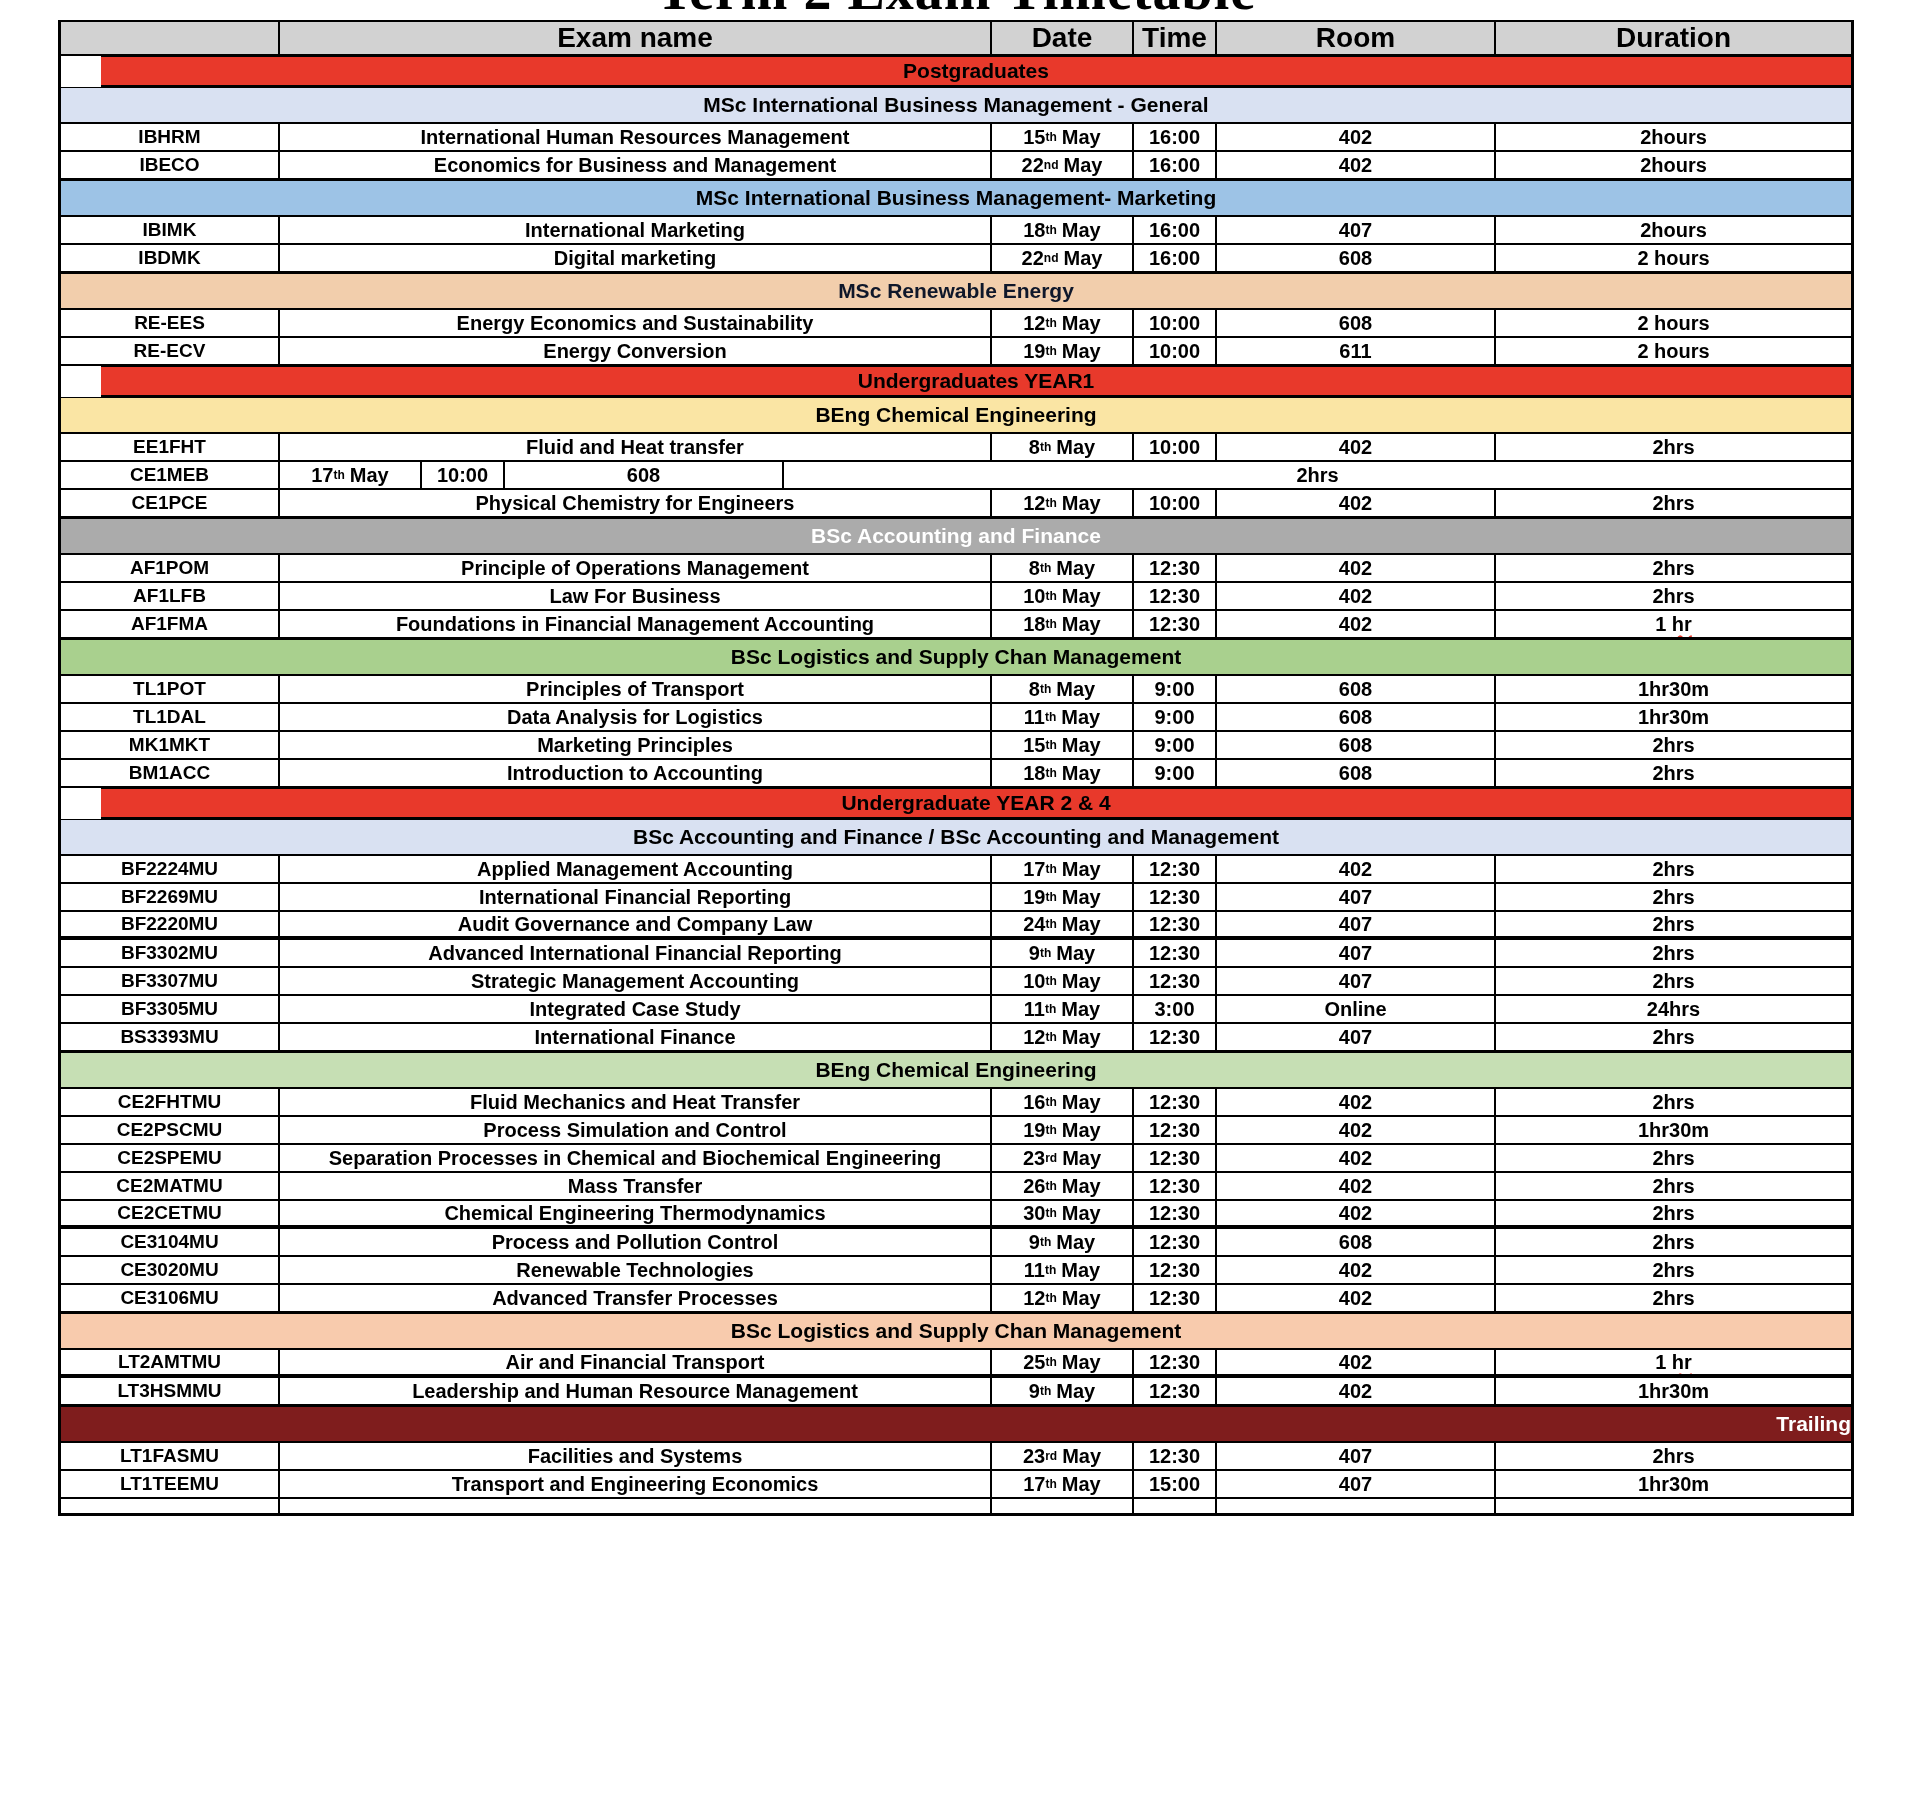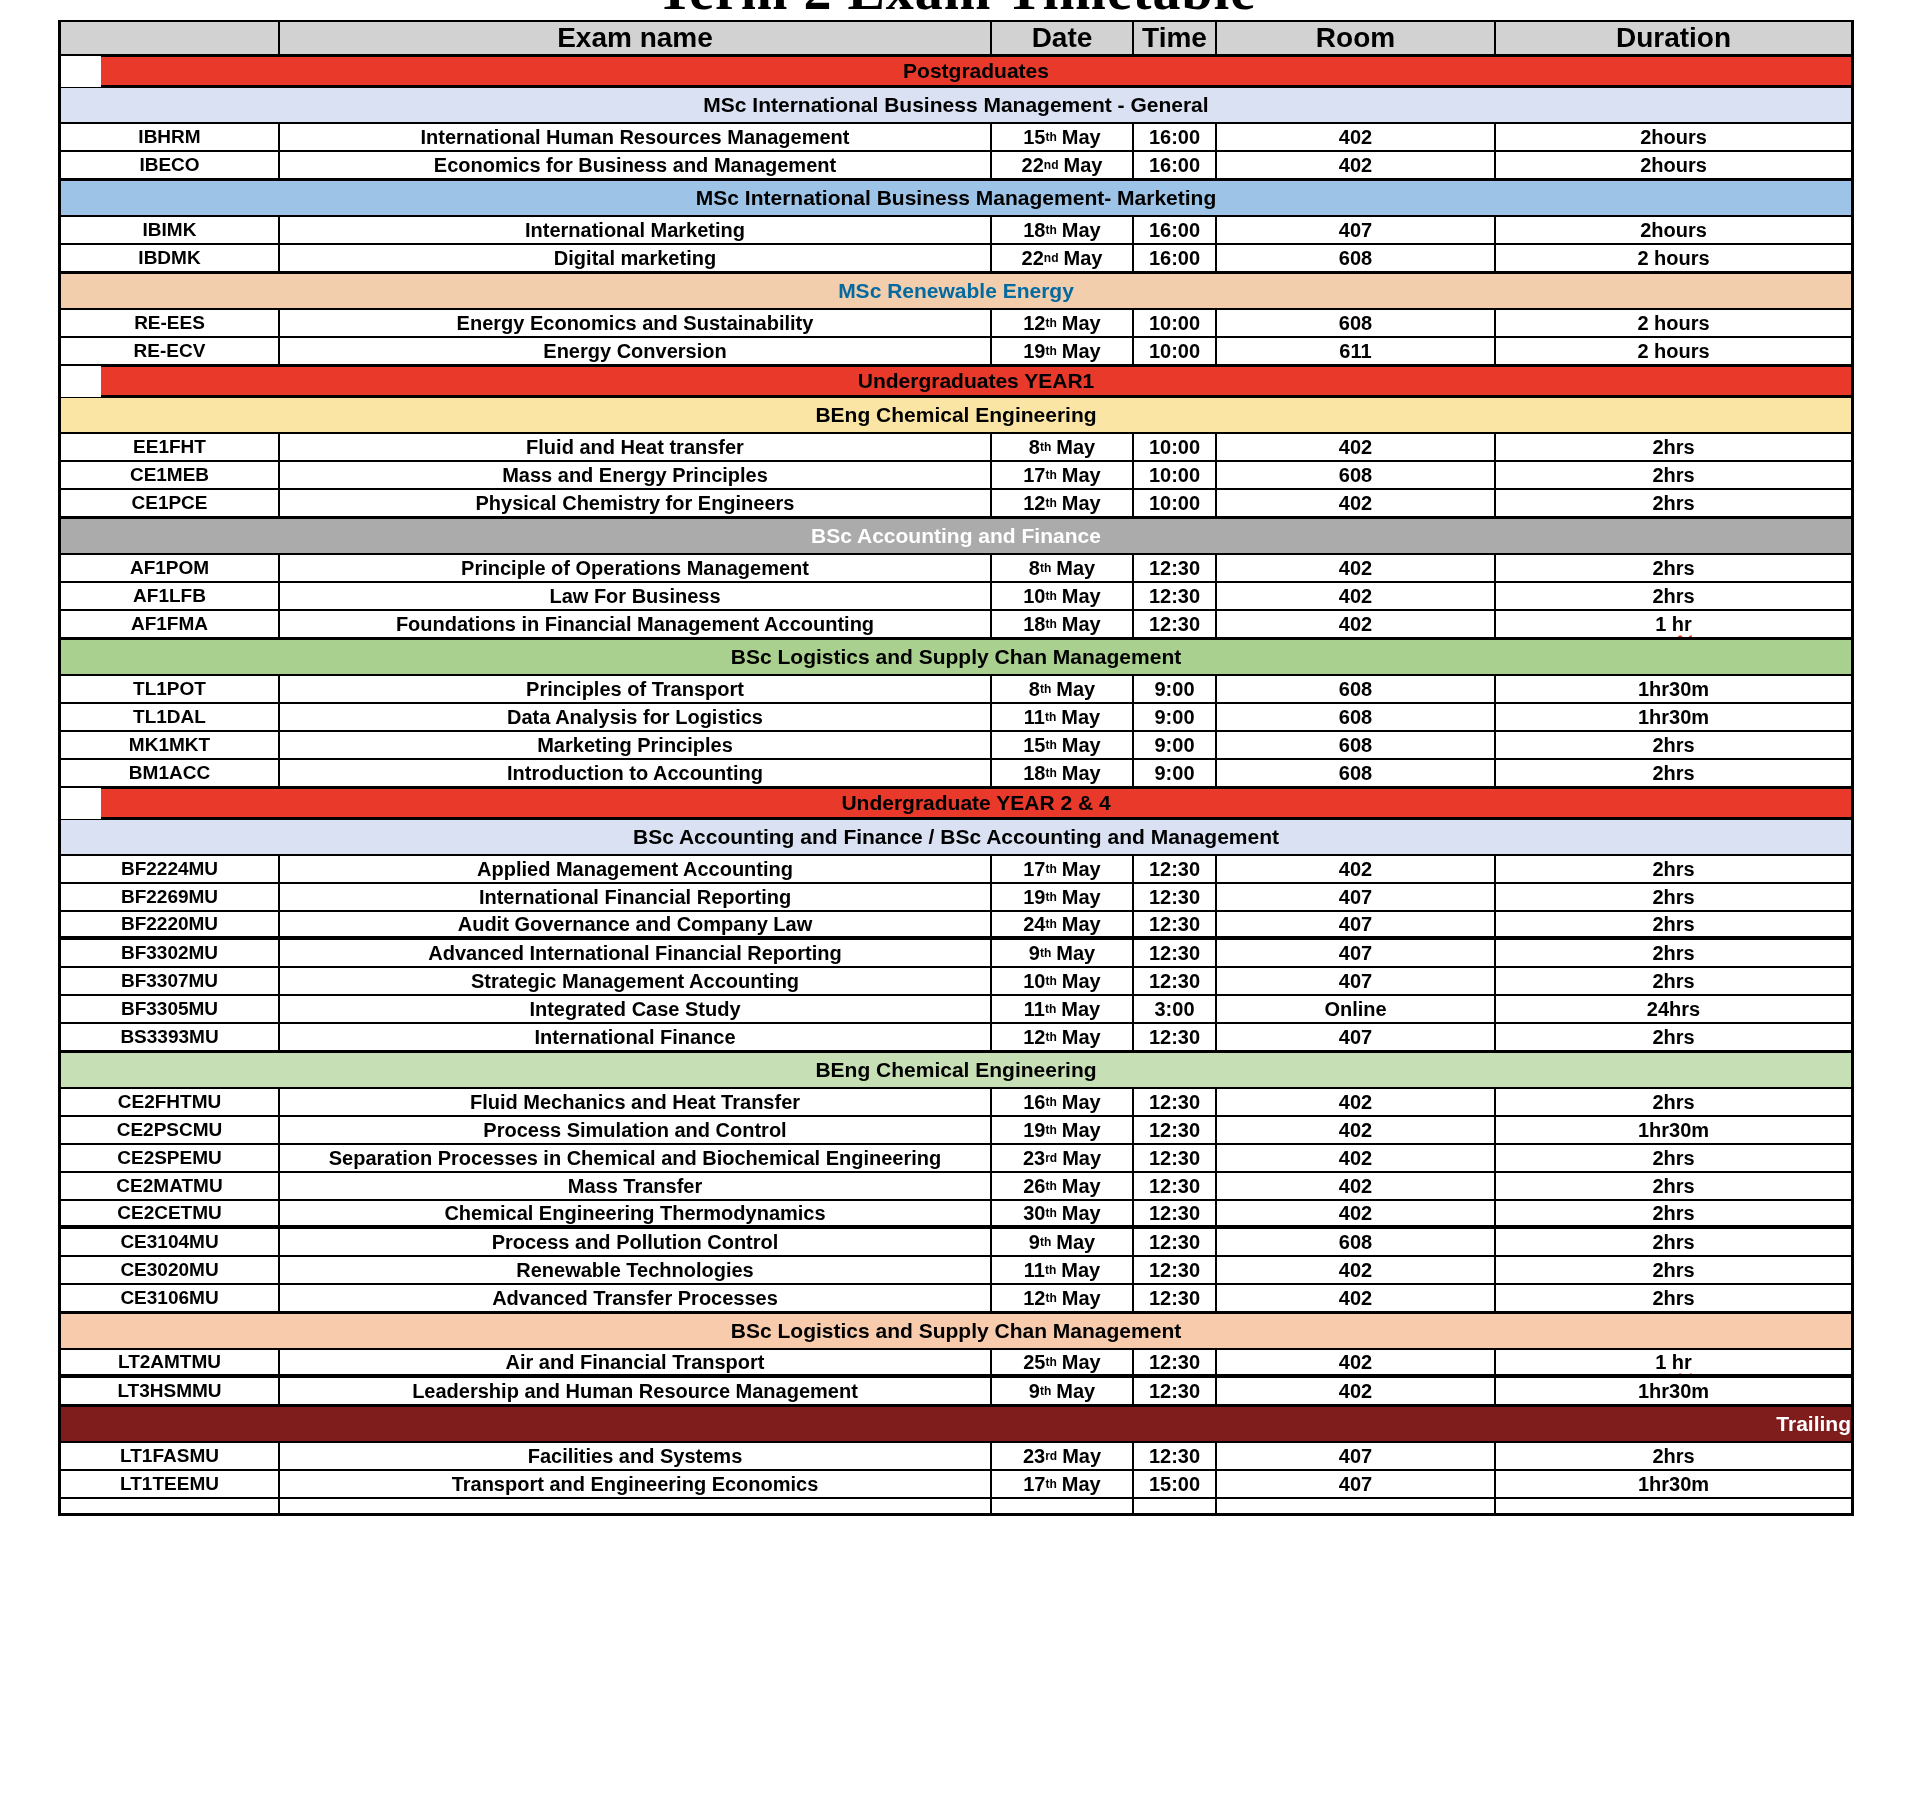--- a/index.html
+++ b/index.html
@@ -117,21 +117,21 @@
           <div class="cell c-exam">Digital marketing</div>
           <div class="cell c-date">
             <span>22</span>
             <sup class="ord">nd</sup>
             <span class="d-month">May</span>
           </div>
           <div class="cell c-time">16:00</div>
           <div class="cell c-room">608</div>
           <div class="cell c-dur">2 hours</div>
         </div>
-        <div class="row bandrow section" style="background: rgb(242, 206, 172); color: #0369a1;">
+        <div class="row bandrow section" style="background: rgb(242, 206, 172); color: #0f172a;">
           <span>MSc Renewable Energy</span>
         </div>
         <div class="row examrow">
           <div class="cell c-code">RE-EES</div>
           <div class="cell c-exam">Energy Economics and Sustainability</div>
           <div class="cell c-date">
             <span>12</span>
             <sup class="ord">th</sup>
             <span class="d-month">May</span>
           </div>
@@ -164,21 +164,20 @@
             <span>8</span>
             <sup class="ord">th</sup>
             <span class="d-month">May</span>
           </div>
           <div class="cell c-time">10:00</div>
           <div class="cell c-room">402</div>
           <div class="cell c-dur">2hrs</div>
         </div>
         <div class="row examrow">
           <div class="cell c-code">CE1MEB</div>
-          <div class="cell c-exam">Mass and Energy Principles</div>
           <div class="cell c-date">
             <span>17</span>
             <sup class="ord">th</sup>
             <span class="d-month">May</span>
           </div>
           <div class="cell c-time">10:00</div>
           <div class="cell c-room">608</div>
           <div class="cell c-dur">2hrs</div>
         </div>
         <div class="row examrow">

